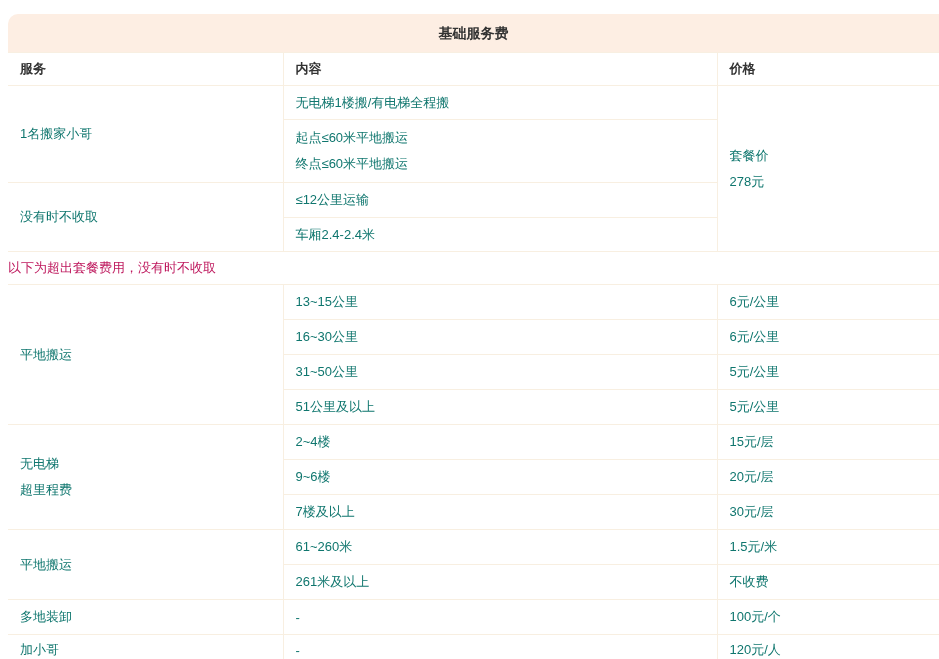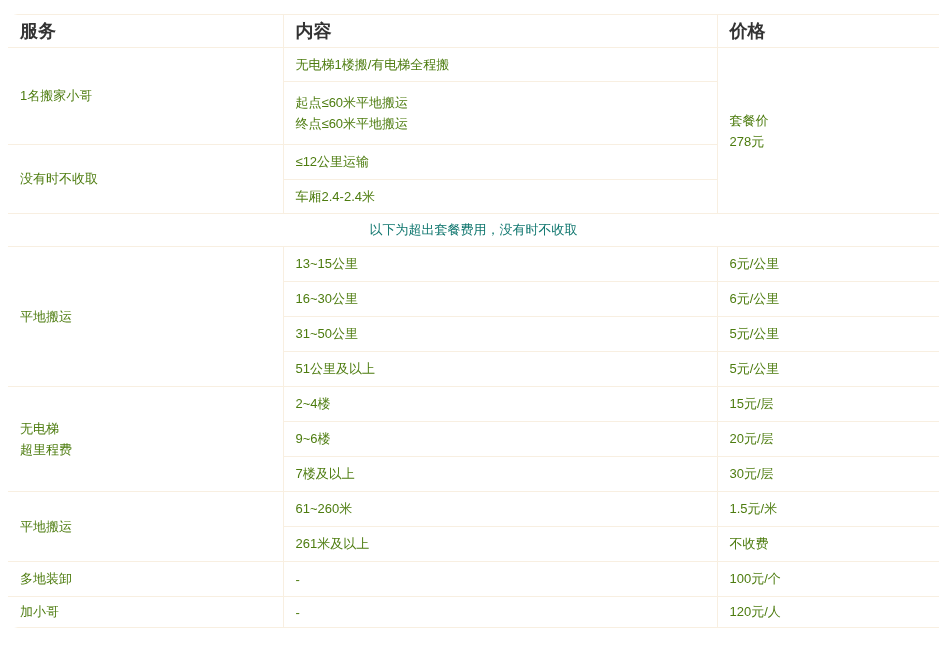--- a/index.html
+++ b/index.html
@@ -31,57 +31,57 @@
     border-collapse: collapse;
     table-layout: fixed;
     background: #ffffff;
   }
   col.c1 { width: 275px; }
   col.c2 { width: 434px; }
   col.c3 { width: 222px; }
   td, th {
     border: 1px solid #f8efe1;
     font-size: 13px;
-    color: #4d7c0f;
+    color: #0f766e;
     padding: 0 0 0 12px;
     text-align: left;
     vertical-align: middle;
     font-weight: normal;
     overflow: hidden;
   }
   table.pricing tr > *:first-child { border-left: none; }
   table.pricing tr > *:last-child  { border-right: none; }
   tr.head-row th {
     height: 32px;
-    font-size: 18px;
+    font-size: 13px;
     font-weight: bold;
     color: #333333;
   }
   .r34 td { height: 33px; }
   .r35 td { height: 34px; }
   .r53 td { height: 52px; }
   .r30 td { height: 30px; }
   .pre {
     white-space: pre-line;
-    line-height: 21px;
+    line-height: 26px;
     padding-top: 5px;
     padding-bottom: 5px;
   }
   tr.notice-row td {
     height: 32px;
-    text-align: center;
     padding: 0;
-    color: #0f766e;
+    color: #be185d;
     font-size: 13px;
   }
 </style>
 </head>
 <body>
 
 <div class="card">
+  <div class="card-title">基础服务费</div>
 
   <table class="pricing">
     <colgroup>
         <col class="c1">
         <col class="c2">
         <col class="c3">
       </colgroup>
 
     <tbody>
         <tr class="head-row">

